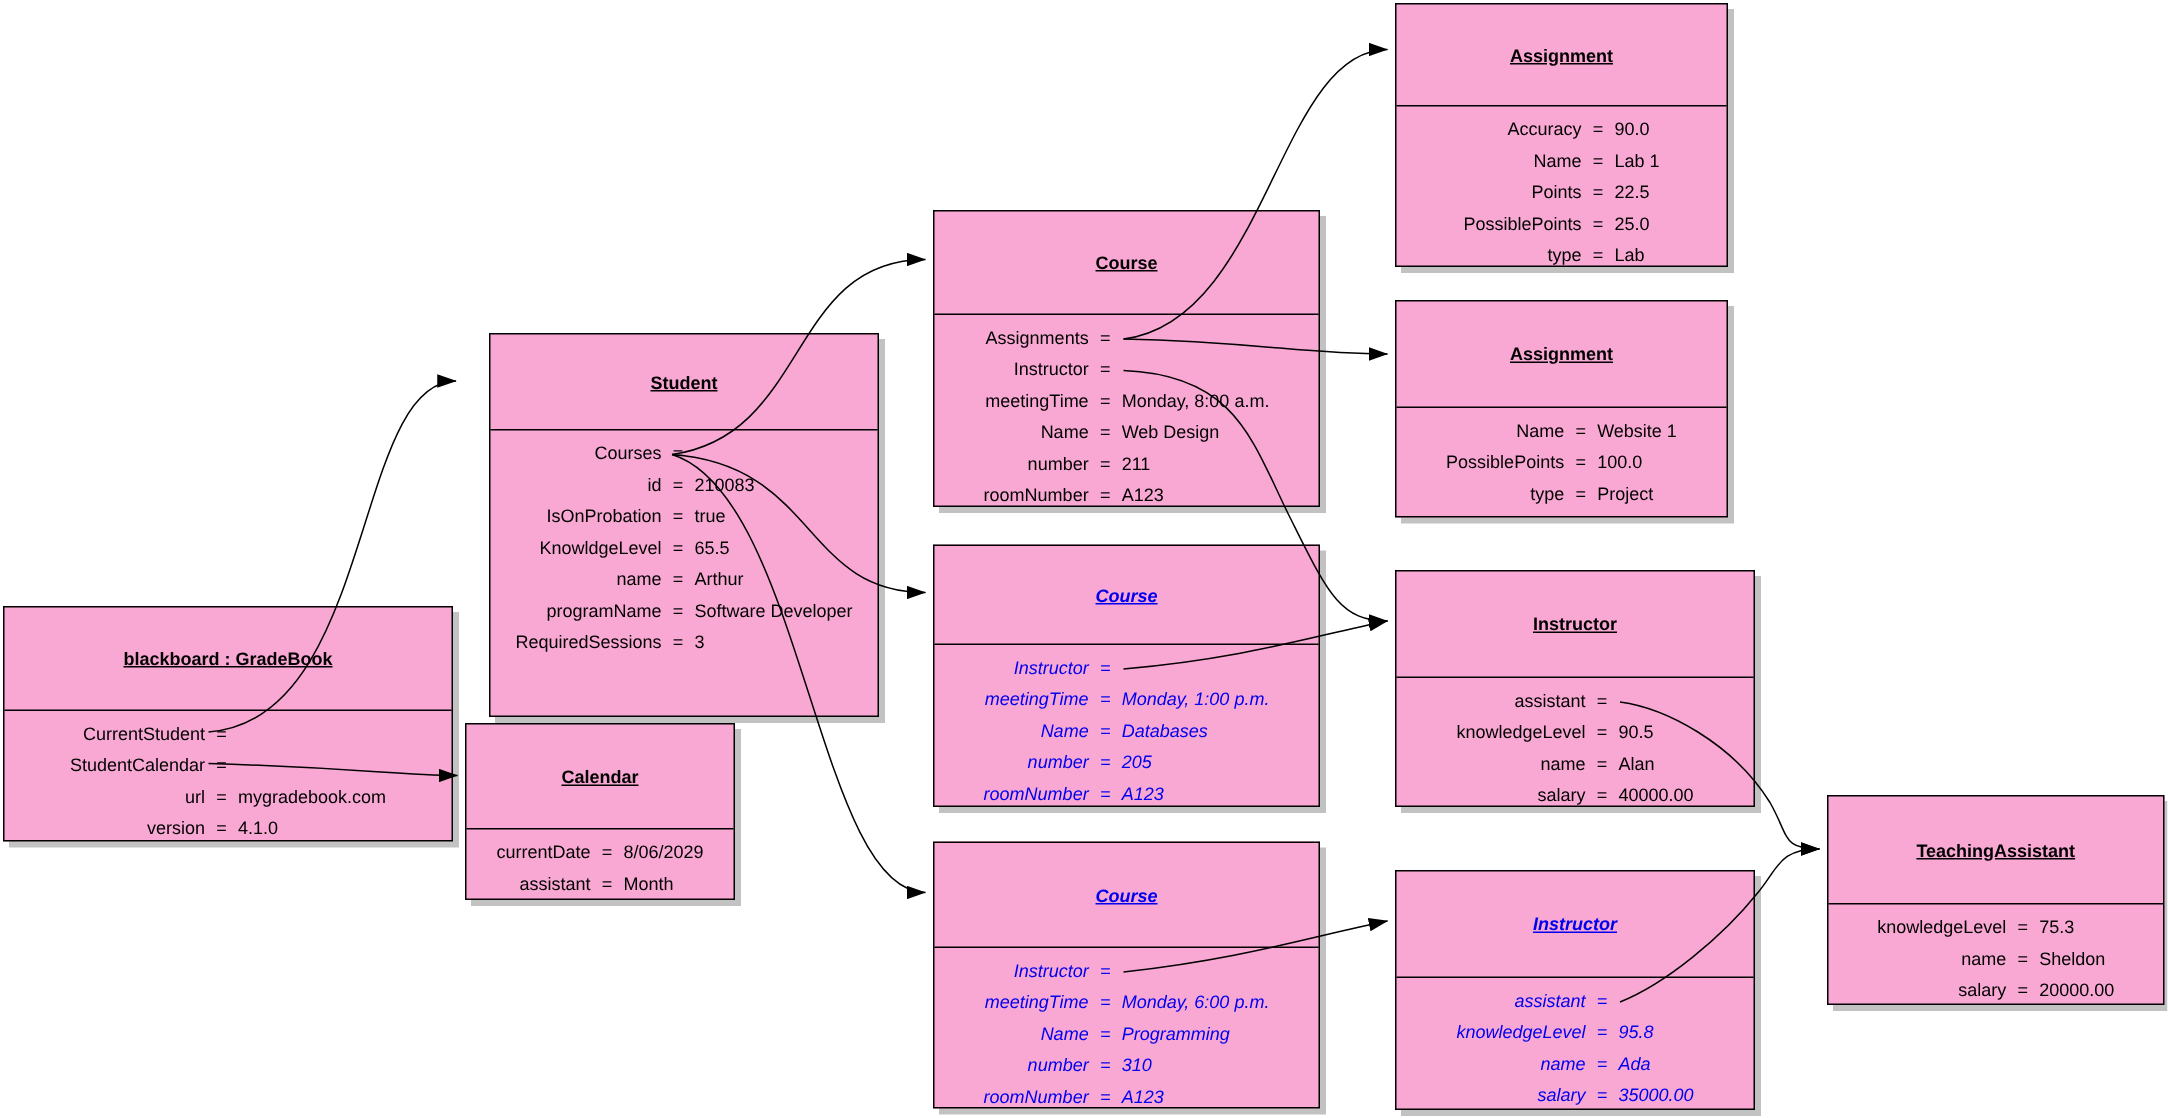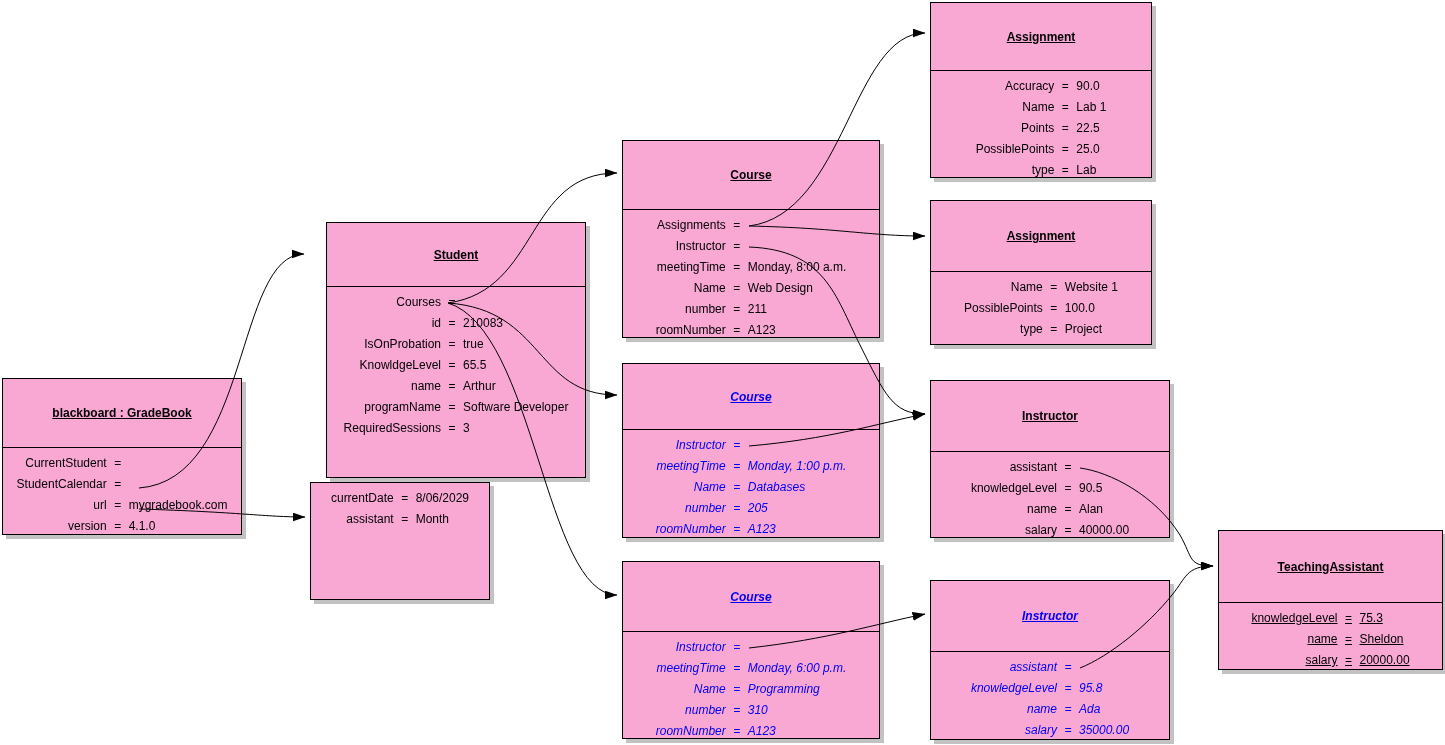--- a/index.html
+++ b/index.html
@@ -65,21 +65,21 @@
       <path class="link" d="M 448 303 C 545 310 535 395 617 395" marker-end="url(#arrow)"></path>
       <path class="link" d="M 448 303 C 535 330 545 595 617 595" marker-end="url(#arrow)"></path>
       <path class="link" d="M 749 226 C 845 214 852 33 925 33" marker-end="url(#arrow)"></path>
       <path class="link" d="M 749 226 C 840 228 868 236 925 236" marker-end="url(#arrow)"></path>
       <path class="link" d="M 749 247 C 825 250 835 295 860 345 C 885 395 893 414 925 414" marker-end="url(#arrow)"></path>
       <path class="link" d="M 749 446 C 830 439 875 424 925 414" marker-end="url(#arrow)"></path>
       <path class="link" d="M 749 648 C 830 639 875 624 925 614" marker-end="url(#arrow)"></path>
       <path class="link" d="M 1080 468 C 1110 472 1155 495 1180 535 C 1193 558 1188 566 1213 566" marker-end="url(#arrow)"></path>
       <path class="link" d="M 1080 668 C 1110 656 1148 625 1172 595 C 1186 578 1186 566 1213 566" marker-end="url(#arrow)"></path>
     </svg>
-<div class="obj" style="left: 2px; top: 378px; width: 240px; height: 157px;">
+<div class="obj" style="left: 2px; top: 404px; width: 300px; height: 157px;">
       <div class="hdr" style="height: 69px;">
         <span class="title">blackboard : GradeBook</span>
       </div>
       <div class="rows">
         <span class="nm">CurrentStudent</span>
         <span class="eq">=</span>
         <span class="val"></span>
         <span class="nm">StudentCalendar</span>
         <span class="eq">=</span>
         <span class="val"></span>
@@ -113,20 +113,23 @@
         <span class="val">Arthur</span>
         <span class="nm">programName</span>
         <span class="eq">=</span>
         <span class="val">Software Developer</span>
         <span class="nm">RequiredSessions</span>
         <span class="eq">=</span>
         <span class="val">3</span>
       </div>
     </div>
     <div class="obj" style="left: 310px; top: 482px; width: 180px; height: 118px;">
+      <div class="hdr" style="height: 70px;">
+        <span class="title">Calendar</span>
+      </div>
       <div class="rows">
         <span class="nm">currentDate</span>
         <span class="eq">=</span>
         <span class="val">8/06/2029</span>
         <span class="nm">assistant</span>
         <span class="eq">=</span>
         <span class="val">Month</span>
       </div>
     </div>
     <div class="obj" style="left: 622px; top: 140px; width: 258px; height: 198px;">
@@ -267,21 +270,21 @@
         <span class="eq">=</span>
         <span class="val">95.8</span>
         <span class="nm">name</span>
         <span class="eq">=</span>
         <span class="val">Ada</span>
         <span class="nm">salary</span>
         <span class="eq">=</span>
         <span class="val">35000.00</span>
       </div>
     </div>
-    <div class="obj" style="left: 1218px; top: 530px; width: 225px; height: 140px; text-decoration: underline;">
+    <div class="obj" style="left: 1218px; top: 530px; width: 225px; height: 140px;">
       <div class="hdr" style="height: 72px;">
         <span class="title">TeachingAssistant</span>
       </div>
       <div class="rows">
         <span class="nm">knowledgeLevel</span>
         <span class="eq">=</span>
         <span class="val">75.3</span>
         <span class="nm">name</span>
         <span class="eq">=</span>
         <span class="val">Sheldon</span>

